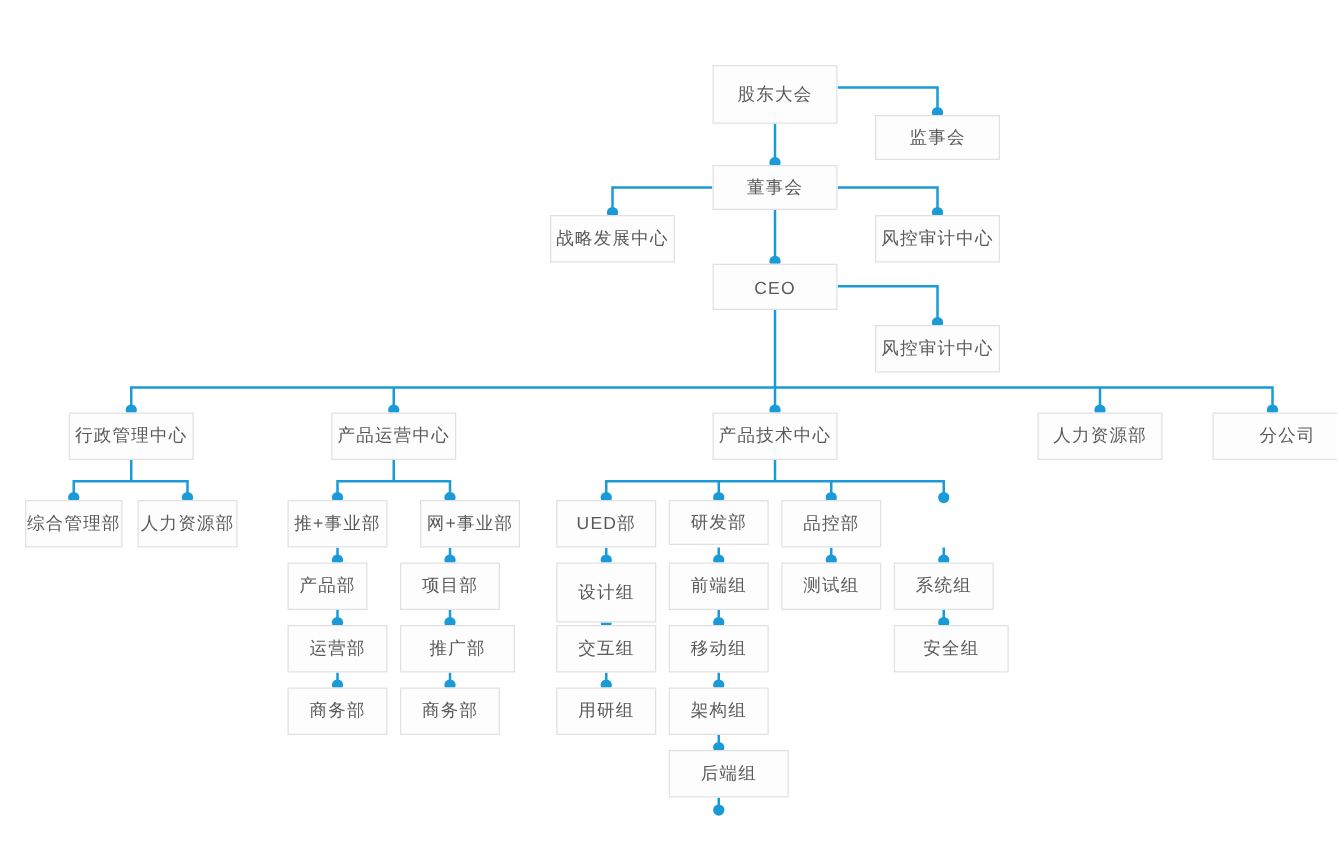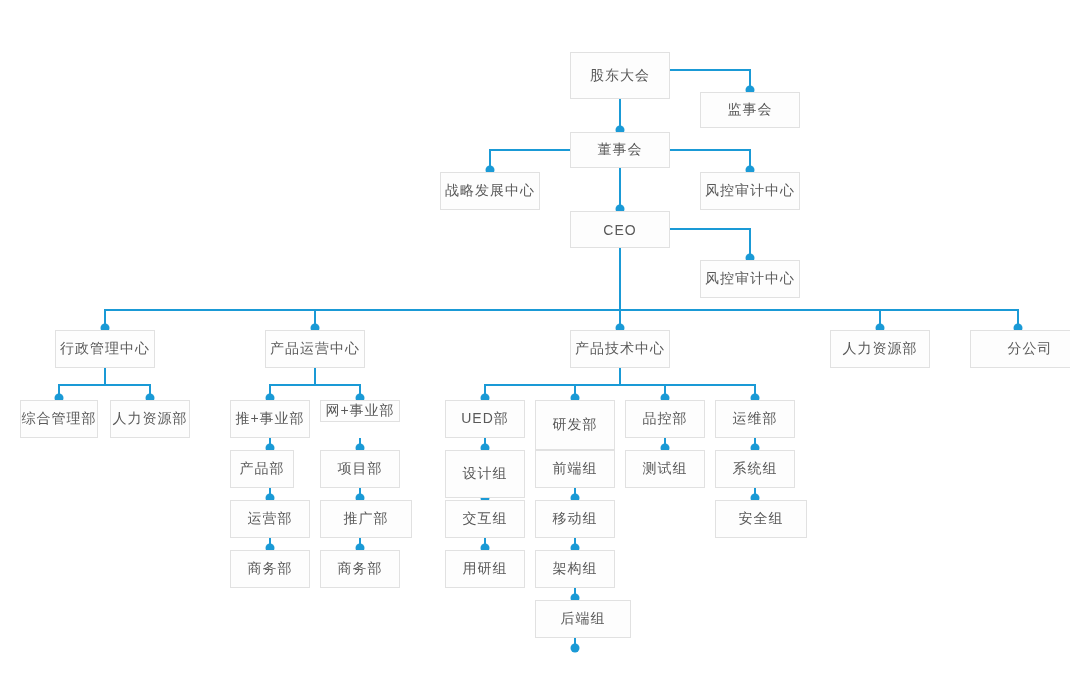--- a/index.html
+++ b/index.html
@@ -137,32 +137,31 @@
   <div class="node" style="left:55px;top:330px;width:100px;height:38px">行政管理中心</div>
   <div class="node" style="left:265px;top:330px;width:100px;height:38px">产品运营中心</div>
   <div class="node" style="left:570px;top:330px;width:100px;height:38px">产品技术中心</div>
   <div class="node" style="left:830px;top:330px;width:100px;height:38px">人力资源部</div>
   <div class="node" style="left:970px;top:330px;width:120px;height:38px">分公司</div>
 
   <div class="node" style="left:20px;top:400px;width:78px;height:38px">综合管理部</div>
   <div class="node" style="left:110px;top:400px;width:80px;height:38px">人力资源部</div>
 
   <div class="node" style="left:230px;top:400px;width:80px;height:38px">推+事业部</div>
-  <div class="node" style="left:320px;top:400px;width:80px;height:22px">网+事业部</div>
+  <div class="node" style="left:336px;top:400px;width:80px;height:38px">网+事业部</div>
   <div class="node" style="left:230px;top:450px;width:64px;height:38px">产品部</div>
   <div class="node" style="left:320px;top:450px;width:80px;height:38px">项目部</div>
   <div class="node" style="left:230px;top:500px;width:80px;height:38px">运营部</div>
   <div class="node" style="left:320px;top:500px;width:92px;height:38px">推广部</div>
   <div class="node" style="left:230px;top:550px;width:80px;height:38px">商务部</div>
   <div class="node" style="left:320px;top:550px;width:80px;height:38px">商务部</div>
 
   <div class="node" style="left:445px;top:400px;width:80px;height:38px">UED部</div>
-  <div class="node" style="left:535px;top:400px;width:80px;height:50px">研发部</div>
+  <div class="node" style="left:535px;top:400px;width:80px;height:36px">研发部</div>
   <div class="node" style="left:625px;top:400px;width:80px;height:38px">品控部</div>
-  <div class="node" style="left:715px;top:400px;width:80px;height:38px">运维部</div>
   <div class="node" style="left:445px;top:450px;width:80px;height:48px">设计组</div>
   <div class="node" style="left:445px;top:500px;width:80px;height:38px">交互组</div>
   <div class="node" style="left:445px;top:550px;width:80px;height:38px">用研组</div>
   <div class="node" style="left:535px;top:450px;width:80px;height:38px">前端组</div>
   <div class="node" style="left:535px;top:500px;width:80px;height:38px">移动组</div>
   <div class="node" style="left:535px;top:550px;width:80px;height:38px">架构组</div>
   <div class="node" style="left:535px;top:600px;width:96px;height:38px">后端组</div>
   <div class="node" style="left:625px;top:450px;width:80px;height:38px">测试组</div>
   <div class="node" style="left:715px;top:450px;width:80px;height:38px">系统组</div>
   <div class="node" style="left:715px;top:500px;width:92px;height:38px">安全组</div>

